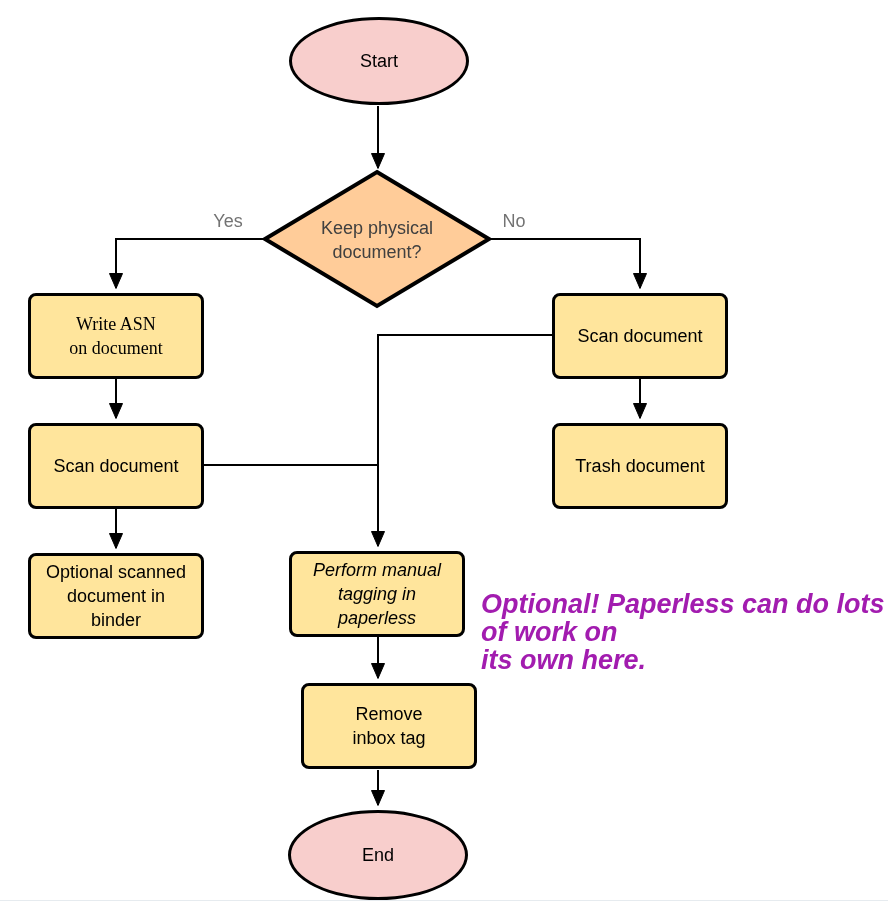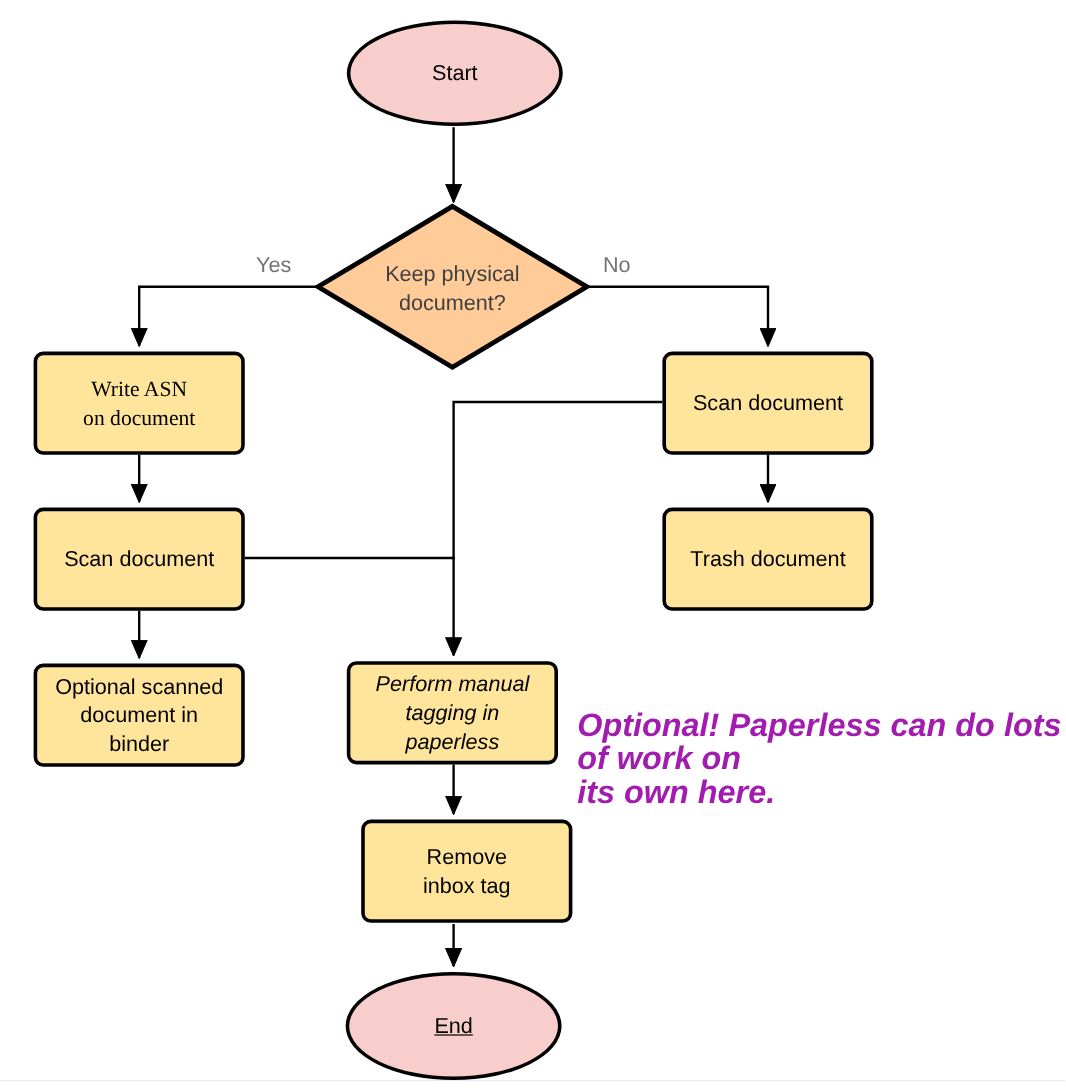--- a/index.html
+++ b/index.html
@@ -162,19 +162,19 @@
   </div>
 
   <div class="annotation">Optional! Paperless can do lots of work on
 its own here.</div>
 
   <div class="node process" style="left:289px; top:683px;margin-left:12px;">
     <span class="lbl">Remove
 inbox tag</span>
   </div>
 
-  <div class="node terminator" style="left:288px; top:810px; width:180px; height:90px;text-decoration:underline;">
+  <div class="node terminator" style="left:288px; top:810px; width:180px; height:90px;">
     <span class="lbl">End</span>
   </div>
 
   <div class="bottom-divider"></div>
 
 </div>
 
 </body></html>

